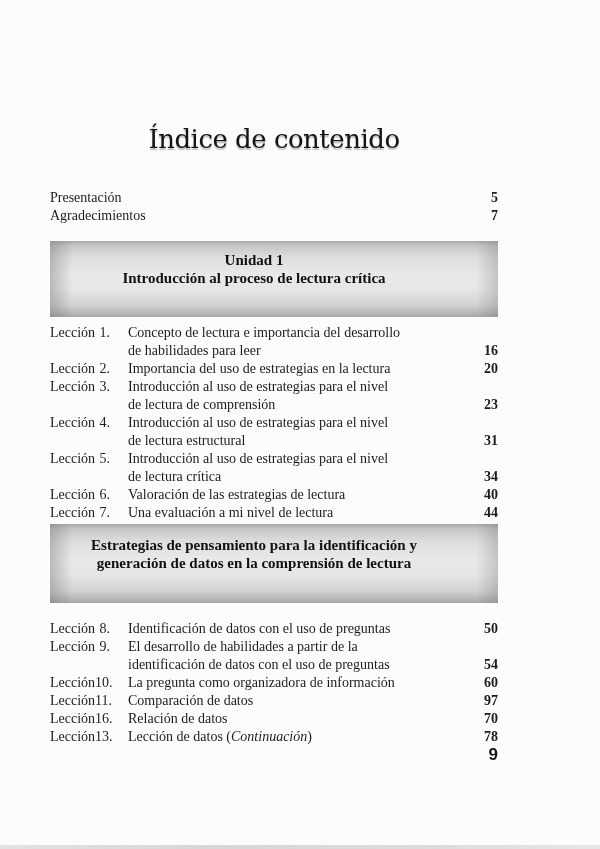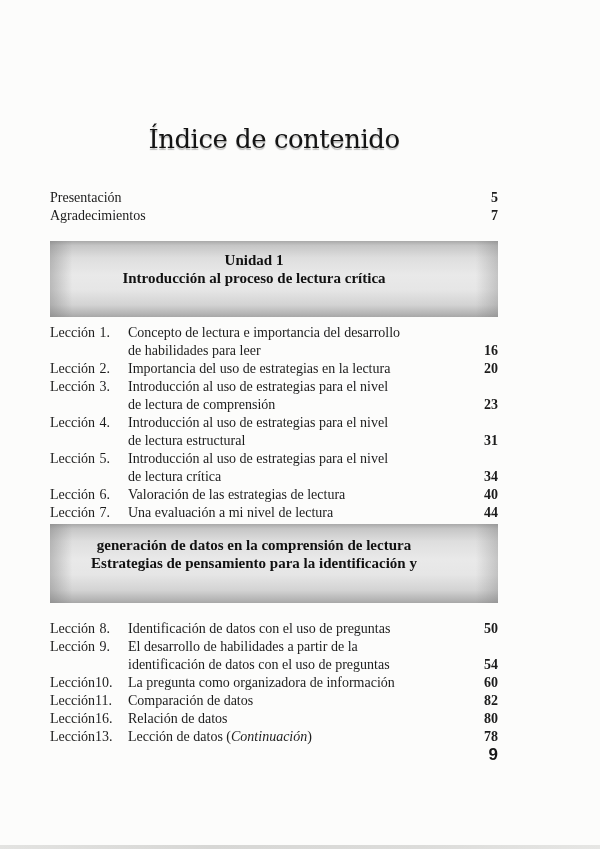--- a/index.html
+++ b/index.html
@@ -199,22 +199,22 @@
               <span class="llabel-word">Lección</span>
               <span class="llabel-num">7.</span>
             </div>
             <div class="ltitle"><span class="seg">Una evaluación a mi nivel de lectura</span></div>
             <div class="lpage"><span class="lpage-num">44</span></div>
           </div>
         </div>
       </section>
       <section class="unit-section">
         <div class="unit-box">
+          <div class="unit-subtitle-line">Estrategias de pensamiento para la identificación y</div>
           <div class="unit-subtitle-line">generación de datos en la comprensión de lectura</div>
-          <div class="unit-subtitle-line">Estrategias de pensamiento para la identificación y</div>
         </div>
         <div class="lessons">
           <div class="lesson-line">
             <div class="llabel">
               <span class="llabel-word">Lección</span>
               <span class="llabel-num">8.</span>
             </div>
             <div class="ltitle"><span class="seg">Identificación de datos con el uso de preguntas</span></div>
             <div class="lpage"><span class="lpage-num">50</span></div>
           </div>
@@ -238,29 +238,29 @@
             </div>
             <div class="ltitle"><span class="seg">La pregunta como organizadora de información</span></div>
             <div class="lpage"><span class="lpage-num">60</span></div>
           </div>
           <div class="lesson-line">
             <div class="llabel">
               <span class="llabel-word">Lección</span>
               <span class="llabel-num">11.</span>
             </div>
             <div class="ltitle"><span class="seg">Comparación de datos</span></div>
-            <div class="lpage"><span class="lpage-num">82</span></div>
+            <div class="lpage"><span class="lpage-num">97</span></div>
           </div>
           <div class="lesson-line">
             <div class="llabel">
               <span class="llabel-word">Lección</span>
               <span class="llabel-num">16.</span>
             </div>
             <div class="ltitle"><span class="seg">Relación de datos</span></div>
-            <div class="lpage"><span class="lpage-num">80</span></div>
+            <div class="lpage"><span class="lpage-num">70</span></div>
           </div>
           <div class="lesson-line">
             <div class="llabel">
               <span class="llabel-word">Lección</span>
               <span class="llabel-num">13.</span>
             </div>
             <div class="ltitle"><span class="seg">Lección de datos (</span><i class="seg-italic">Continuación</i><span class="seg">)</span></div>
             <div class="lpage"><span class="lpage-num">78</span></div>
           </div>
         </div>

